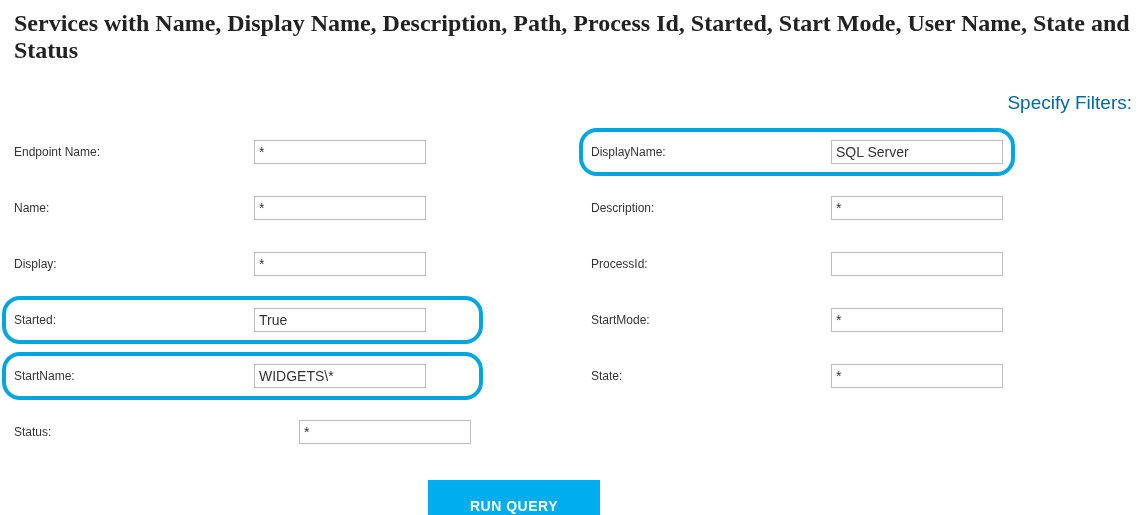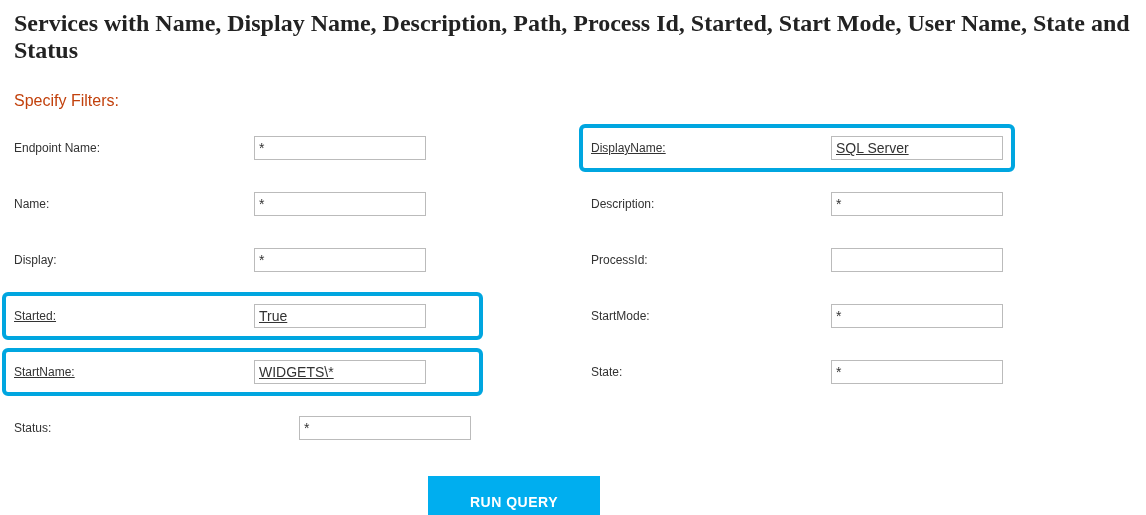--- a/index.html
+++ b/index.html
@@ -11,43 +11,43 @@
       width: 1146px;
     }
     .title {
       font-family: "Times New Roman", Times, serif;
       font-size: 24px;
       font-weight: 700;
       color: #222;
       margin-bottom: 28px;
     }
     .subtitle {
-      font-size: 16px;
-      color: #c2410c;
+      font-size: 19px;
+      color: #0369a1;
       margin-bottom: 24px;
+      text-align: right;
     }
     .form-grid {
       display: grid;
       grid-template-columns: 1fr 1fr;
       column-gap: 120px;
       row-gap: 28px;
       max-width: 960px;
     }
     .form-row {
       display: flex;
       align-items: center;
       position: relative;
       padding: 2px 0;
     }
     .form-row.highlighted {
       border: 4px solid #00a6e0;
-      border-radius: 6px;
+      border-radius: 18px;
       padding: 2px 8px;
       margin: -10px -12px;
-      text-decoration: underline;
     }
     .form-label {
       font-size: 12px;
       color: #333;
       width: 240px;
       flex-shrink: 0;
     }
     .form-input {
       border: 1px solid #bbb;
       font-size: 14px;

